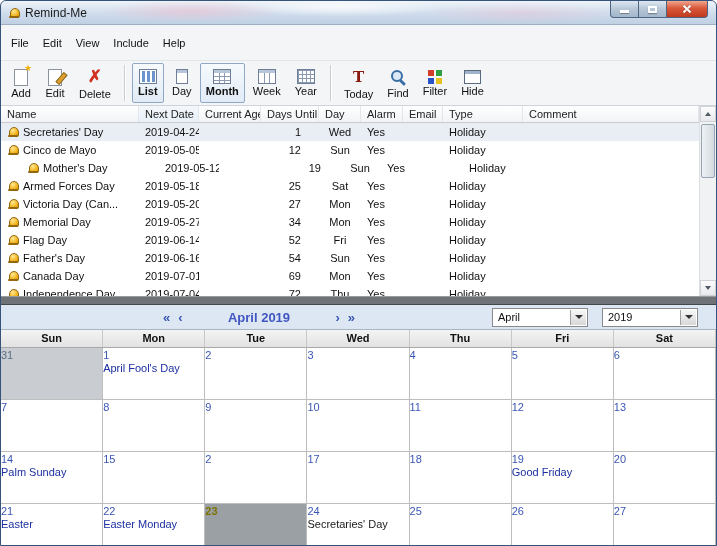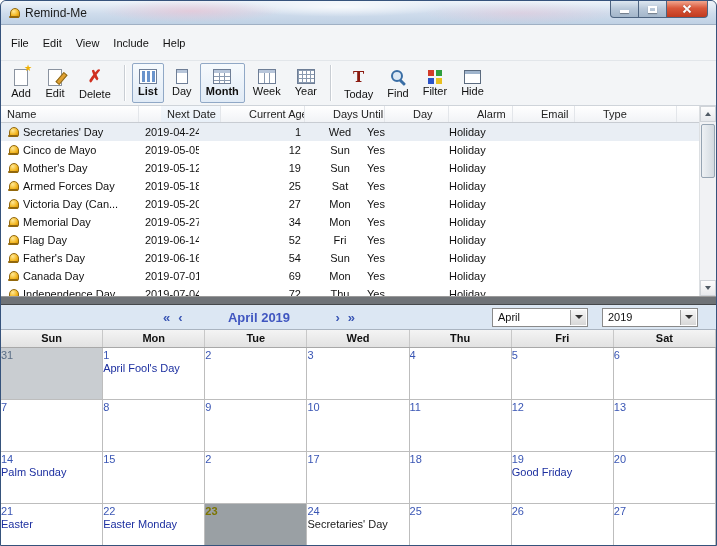--- a/index.html
+++ b/index.html
@@ -88,21 +88,21 @@
   .i-filter-icon { width:14px; height:14px; background-repeat:no-repeat;
         background-image:linear-gradient(#d23c2a 0 0),linear-gradient(#2e9e3e 0 0),linear-gradient(#2a52c8 0 0),linear-gradient(#e8c020 0 0);
         background-size:6px 6px; background-position:0 0,8px 0,0 8px,8px 8px; }
   .i-hide-icon { width:17px; height:14px; border:1px solid #5a6a7e; background-color:#fff; background-repeat:no-repeat;
         background-image:linear-gradient(#9fb4cc 0 0); background-size:15px 3px; background-position:0 0; }
   .tb-sep { width:1px; height:36px; background:#c9ced4; box-shadow:1px 0 0 #fff; margin:0 5px; flex:none; }
 
   
   .list-panel { height:190px; flex:none; position:relative; background:#fff; overflow:hidden; }
   .table-header { display:flex; height:17px; padding-right:17px;
-        background:linear-gradient(#ffffff,#f1f3f6); border-bottom:1px solid #c8ccd2;gap:22px; }
+        background:linear-gradient(#ffffff,#f1f3f6); border-bottom:1px solid #c8ccd2; }
   .th { flex:none; display:flex; align-items:center; font-size:11px; color:#222; padding:0 6px;
         border-right:1px solid #e3e6ea; overflow:hidden; white-space:nowrap; }
   .th.sorted { background:linear-gradient(#f4f8fc,#e8f0f8); }
   .table-body { position:absolute; left:0; right:17px; top:17px; bottom:0; overflow:hidden; }
   .tr { display:flex; height:18px; align-items:center; }
   .tr.selected { background:var(--selected-row-bg,#e9eef4); }
   .td { flex:none; display:flex; align-items:center; font-size:11px; color:#111; padding:0 6px;
         overflow:hidden; white-space:nowrap; height:100%; }
   .td .bell-icon { margin-right:4px; }
   .a-left { justify-content:flex-start; } .a-center { justify-content:center; }
@@ -290,21 +290,21 @@
           <div class="td a-left" style="width: 42px;">
             <span class="td-text">Yes</span>
           </div>
           <div class="td a-left" style="width: 40px;"></div>
           <div class="td a-left" style="width: 80px;">
             <span class="td-text">Holiday</span>
           </div>
           <div class="td a-left" style="flex: 1 1 0%;"></div>
         </div>
         <div class="tr">
-          <div class="td a-left" style="width: 138px;">
+          <div class="td a-left" style="width: 138px; margin-left: 20px;">
             <span class="bell-icon"></span>
             <span class="td-text">Mother's Day</span>
           </div>
           <div class="td a-left" style="width: 60px;">
             <span class="td-text">2019-05-12</span>
           </div>
           <div class="td a-left" style="width: 62px;"></div>
           <div class="td a-right" style="width: 58px;">
             <span class="td-text">19</span>
           </div>

